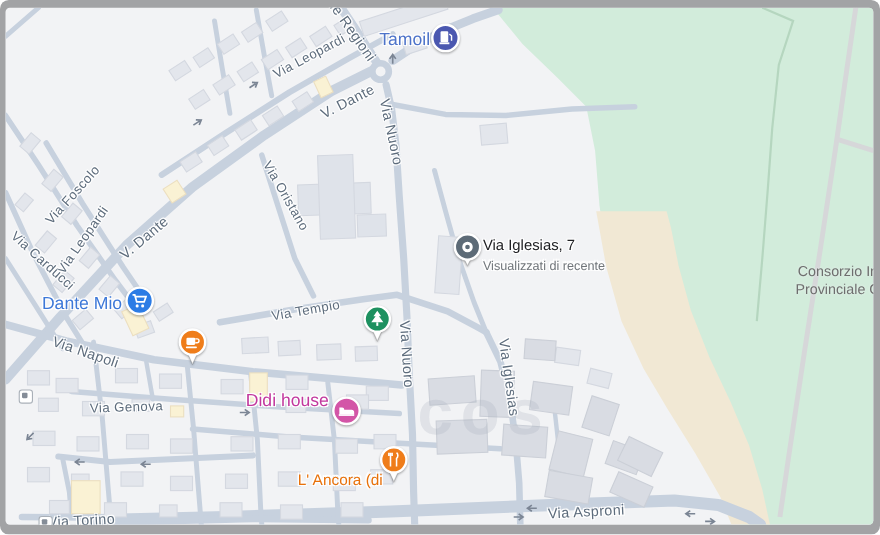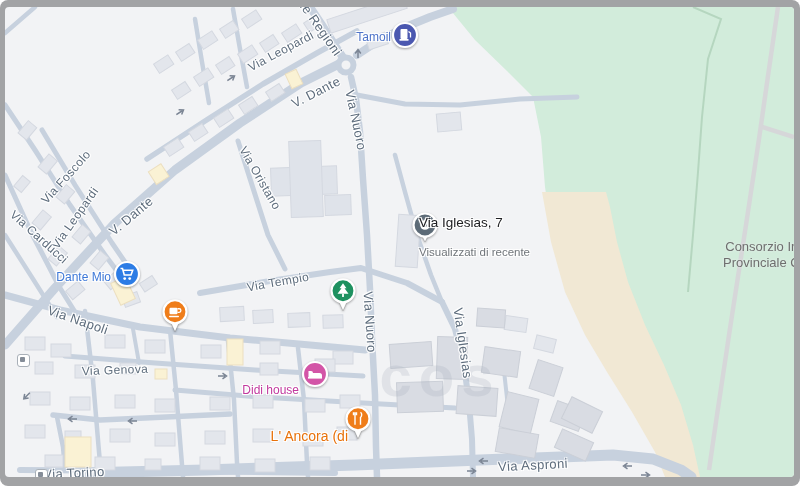--- a/index.html
+++ b/index.html
@@ -5,28 +5,28 @@
   html,body{margin:0;padding:0;background:#fff;font-family:"Liberation Sans",sans-serif;}
   .frame{position:relative;width:800px;height:486px;background:var(--frame,#a2a3a5);border-radius:8px;overflow:hidden;}
   .map{position:absolute;left:5px;top:7px;width:789px;height:470px;background:var(--map_bg,#f2f3f5);
        border-radius:4px;overflow:hidden;cursor:grab;}
   .map svg.base{position:absolute;left:0;top:0;}
   .slabel{position:absolute;transform:translate(-50%,-50%) rotate(var(--r,0deg));
     color:var(--street_label,#5d6c7c);font-size:12px;letter-spacing:.4px;white-space:nowrap;
     text-shadow:-1px -1px 0 rgba(255,255,255,.95),1px -1px 0 rgba(255,255,255,.95),
                 -1px 1px 0 rgba(255,255,255,.95),1px 1px 0 rgba(255,255,255,.95),0 0 3px #fff;}
   .slabel.big{font-size:13px;}
-  .poilabel{position:absolute;white-space:nowrap;font-size:12px;
+  .poilabel{position:absolute;white-space:nowrap;font-size:16px;
     text-shadow:-1px -1px 0 #fff,1px -1px 0 #fff,-1px 1px 0 #fff,1px 1px 0 #fff,0 0 3px #fff;}
   .marker{position:absolute;transform:translate(-50%,-50%);filter:drop-shadow(0 1px 1.2px rgba(0,0,0,.35));}
   .marker.pin{transform:translate(-50%,-72%);}
   .recent-label{position:absolute;white-space:nowrap;
     text-shadow:-1px -1px 0 #fff,1px -1px 0 #fff,-1px 1px 0 #fff,1px 1px 0 #fff,0 0 3px #fff;}
   .recent-label .t{font-size:13.5px;}
-  .recent-label .s{font-size:11.5px;margin-top:16px;}
+  .recent-label .s{font-size:11.5px;margin-top:6px;}
   .arealabel{position:absolute;text-align:center;font-size:13px;line-height:16px;white-space:nowrap;
     text-shadow:0 0 3px rgba(242,243,245,.9);}
   .watermark{position:absolute;transform:translate(-50%,-50%);font-size:58px;font-weight:bold;
     letter-spacing:7px;color:rgba(160,168,180,.22);}
   .arrow{position:absolute;transform:translate(-50%,-50%) rotate(var(--r,0deg));}
   .ticon{position:absolute;width:11px;height:11px;background:#fff;border:1px solid #a9b0b8;border-radius:3px;}
   .ticon i{display:block;position:absolute;left:2px;top:2px;width:5px;height:5px;background:#858d98;border-radius:1px;}
   .ancora-label{position:absolute;text-align:right;transform:translate(-100%,-50%);font-size:14px;line-height:17px;
     white-space:nowrap;text-shadow:-1px -1px 0 #fff,1px -1px 0 #fff,-1px 1px 0 #fff,1px 1px 0 #fff,0 0 3px #fff;}
 </style>
@@ -252,21 +252,21 @@
     </div>
 
     <div class="marker" style="left:420px;top:223px;">
       <svg width="30" height="34">
         <polygon points="15,31 10.5,22 19.5,22" fill="#fff" stroke="rgba(0,0,0,.15)" stroke-width="1"></polygon>
         <circle cx="15" cy="14" r="11.5" fill="#5d6b77" stroke="#fff" stroke-width="2.2"></circle>
         <circle cx="15" cy="14" r="4.8" fill="#fff"></circle>
         <circle cx="15" cy="14" r="2.1" fill="#5d6b77"></circle>
       </svg>
     </div>
-    <div class="recent-label" style="left:414px;top:208px;">
+    <div class="recent-label" style="left:434px;top:208px;">
       <div class="t" style="color: rgb(32, 33, 36);">Via Iglesias, 7</div>
       <div class="s" style="color: rgb(112, 117, 122);">Visualizzati di recente</div>
     </div>
 
     <div class="arealabel" style="left: 695px; top: 232px; width: 130px; color: rgb(110, 110, 110);">
       <div>Consorzio Inc</div>
       <div>Provinciale Ca</div>
     </div>
 
     <div class="poilabel" style="left: 106px; top: 270px; transform: translate(-100%, -50%); color: rgb(61, 120, 216);">Dante Mio</div>
@@ -291,21 +291,21 @@
     <div class="marker pin" style="left:170px;top:321px;">
       <svg width="30" height="38">
         <polygon points="15,34 10.5,24 19.5,24" fill="#fff" stroke="rgba(0,0,0,.15)" stroke-width="1"></polygon>
         <circle cx="15" cy="14" r="11.5" fill="#ef7d1a" stroke="#fff" stroke-width="2.2"></circle>
         <rect x="9.5" y="10" width="8" height="6.5" rx="1.2" fill="#fff"></rect>
         <path d="M17.5 11 h1.6 a1.8 1.8 0 0 1 0 3.6 h-1.6" fill="none" stroke="#fff" stroke-width="1.3"></path>
         <rect x="9" y="18" width="10" height="1.5" rx="0.7" fill="#fff"></rect>
       </svg>
     </div>
 
-    <div class="poilabel" style="left: 294px; top: 383px; transform: translate(-100%, -50%); color: rgb(194, 56, 158);">Didi house</div>
+    <div class="poilabel" style="left: 294px; top: 358px; transform: translate(-100%, -50%); color: rgb(194, 56, 158);">Didi house</div>
     <div class="marker" style="left:310px;top:369px;">
       <svg width="30" height="30">
         <circle cx="15" cy="15" r="12" fill="#d355a7" stroke="#fff" stroke-width="2.2"></circle>
         <path d="M8.5 18 v-6 h2.5 a2 2 0 0 1 2 2 h6.5 a2.5 2.5 0 0 1 2.5 2.5 V18" fill="#fff"></path>
         <rect x="8" y="18" width="14" height="1.6" fill="#fff"></rect>
       </svg>
     </div>
 
     <div class="ancora-label" style="left: 343px; top: 429px; color: rgb(232, 113, 10);">
       <div>L' Ancora (di</div>

